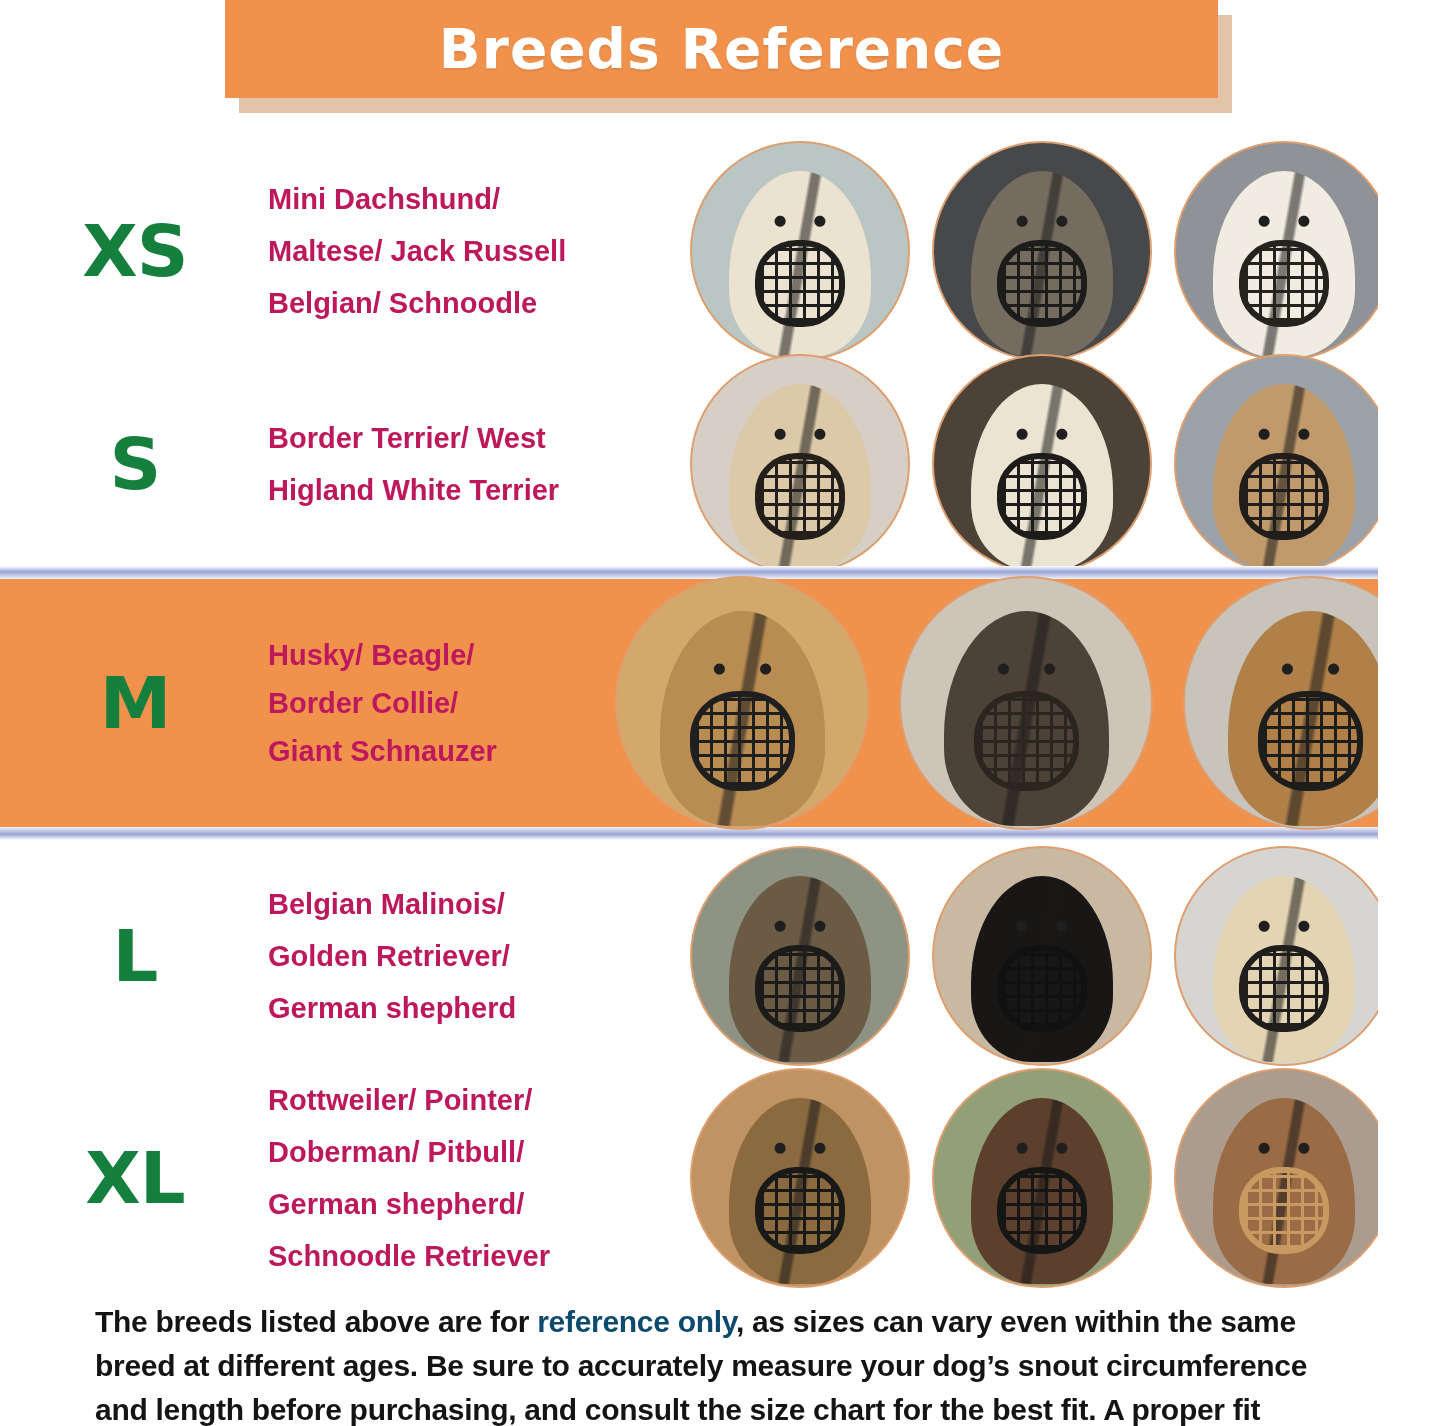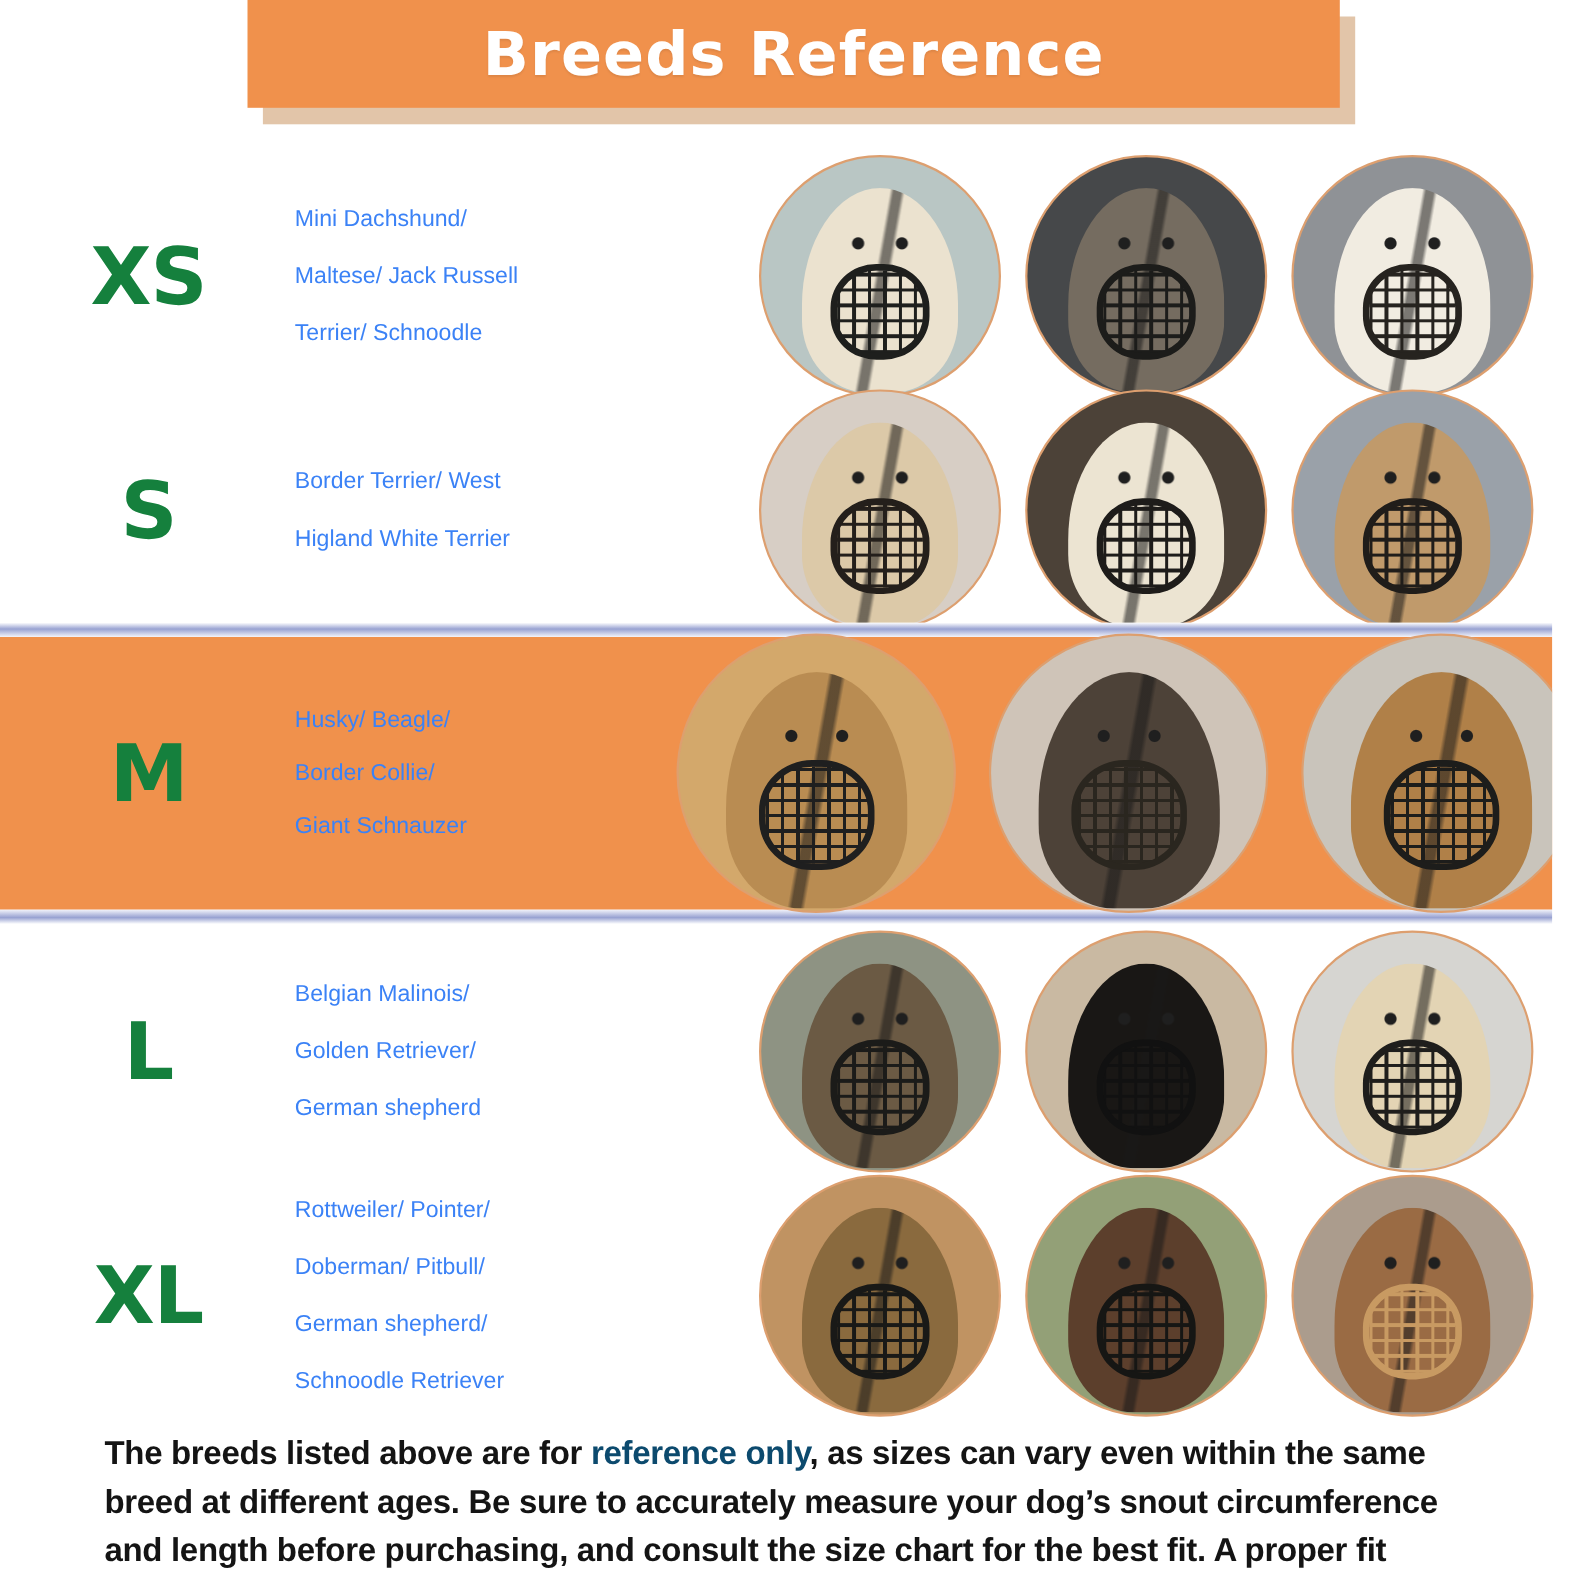--- a/index.html
+++ b/index.html
@@ -1,19 +1,19 @@
 <!DOCTYPE html>
 <html><head>
 <meta charset="utf-8">
 <title>Breeds Reference</title>
 <style>
   html,body{margin:0;padding:0;background:#ffffff;}
   .canvas{
     position:relative;width:1378px;height:1426px;background:#ffffff;
-    overflow:hidden;font-family:"Liberation Sans",sans-serif;color:#151515;padding-left:33px;
+    overflow:hidden;font-family:"Liberation Sans",sans-serif;color:#151515;
   }
 
   
   .banner{
     position:absolute;left:225px;top:0;width:993px;height:98px;
     background:#F0914C;box-shadow:14px 15px 0 0 #E2C5A9;
     display:flex;align-items:center;justify-content:center;
   }
   .banner .title{
     font-family:"DejaVu Sans",sans-serif;
@@ -29,21 +29,21 @@
   .row-l {top:846px;height:220px;}
   .row-xl{top:1066px;height:224px;}
 
   .size{
     position:absolute;left:70px;width:130px;top:50%;transform:translateY(-50%);
     text-align:center;font-family:"DejaVu Sans",sans-serif;
     font-size:72px;font-weight:800;color:#15803d;letter-spacing:-1px;
   }
   .breeds{
     position:absolute;left:268px;width:350px;top:50%;transform:translateY(-50%);
-    font-size:21px;font-weight:400;line-height:52px;color:#3b82f6;
+    font-size:29px;font-weight:700;line-height:52px;color:#be185d;
   }
   .row-m .breeds{line-height:48px;}
   .breeds .bl{display:block;}
 
   .photos{
     position:absolute;left:690px;top:50%;transform:translateY(-50%);
     display:flex;gap:22px;
   }
   .row-m .photos{left:615px;gap:30px;}
 
@@ -99,21 +99,21 @@
 
   <header class="banner">
     <div class="title">Breeds Reference</div>
   </header>
 
   <section class="row row-xs">
     <div class="size">XS</div>
     <div class="breeds">
       <span class="bl">Mini Dachshund/</span>
       <span class="bl">Maltese/ Jack Russell</span>
-      <span class="bl">Terrier/ Schnoodle</span>
+      <span class="bl">Belgian/ Schnoodle</span>
     </div>
     <div class="photos">
       <figure class="photo" style="--bg:#b9c6c4;--fur:#ebe2cf;--mz:#1e1f1d"></figure>
       <figure class="photo" style="--bg:#46484a;--fur:#756c60;--mz:#1c1c1a"></figure>
       <figure class="photo" style="--bg:#8f9296;--fur:#f1ece1;--mz:#26231f"></figure>
     </div>
   </section>
 
   <section class="row row-s">
     <div class="size">S</div>

